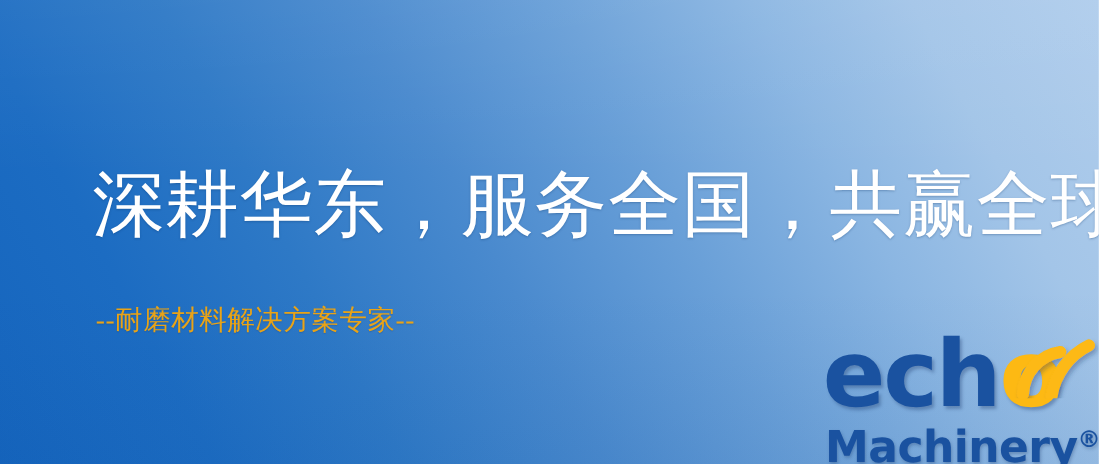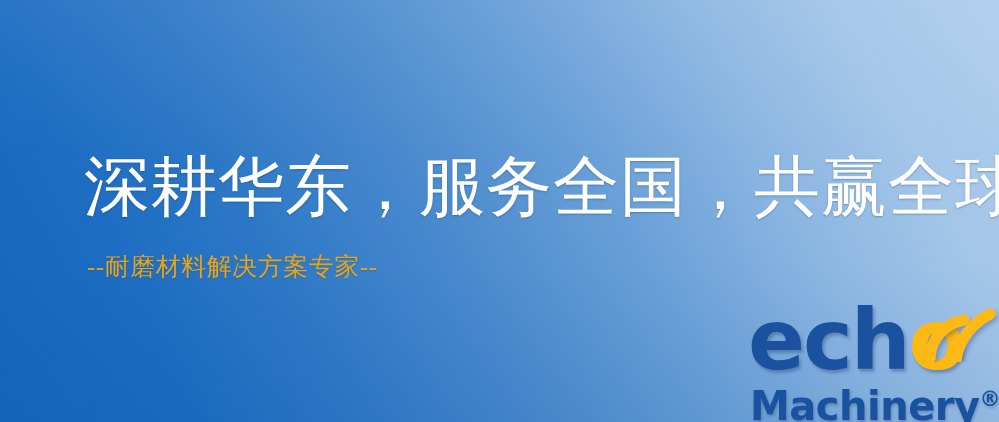--- a/index.html
+++ b/index.html
@@ -46,21 +46,21 @@
     line-height: 74px;
     letter-spacing: 1px;
     color: #ffffff;
     white-space: nowrap;
     text-shadow: 0 1px 2px rgba(8,45,95,0.30);
   }
 
   .subtitle {
     position: absolute;
     left: 87px;
-    top: 252px;
+    top: 277px;
     font-family: "Liberation Serif", "DejaVu Serif", serif;
     font-size: 25px;
     line-height: 30px;
     letter-spacing: 0.5px;
     color: #E8A317;
     white-space: nowrap;
     text-shadow: 0 1px 1px rgba(20,60,120,0.25);
   }
 
   

